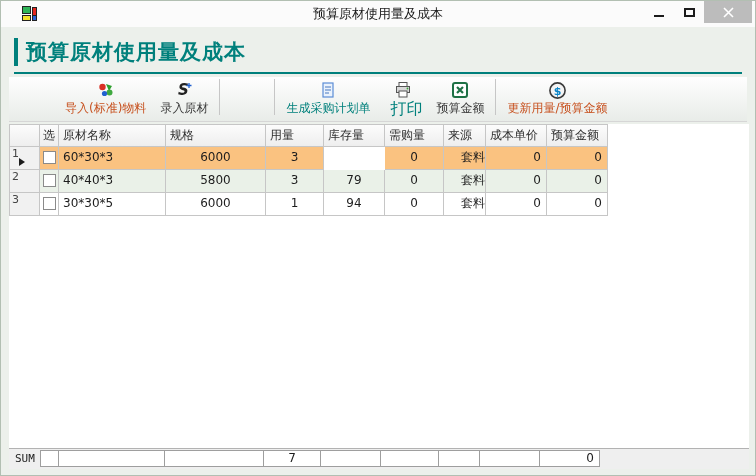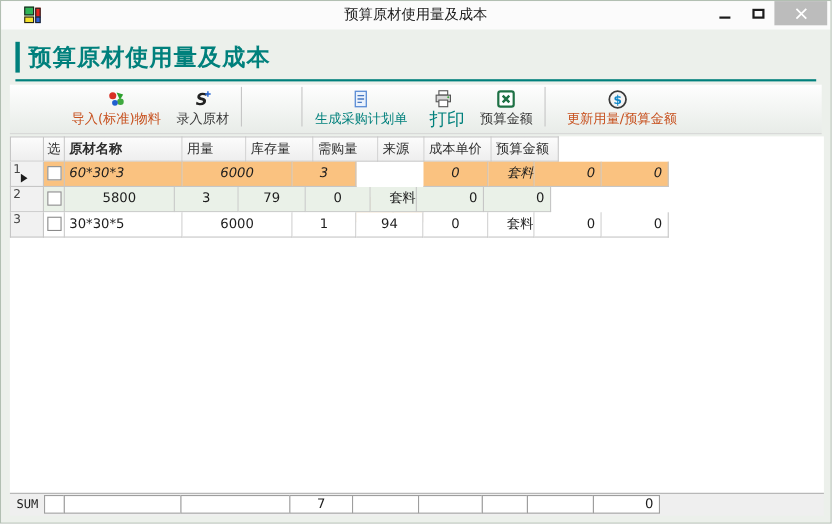--- a/index.html
+++ b/index.html
@@ -37,21 +37,21 @@
   .grid-area{position:absolute;top:97px;left:8px;width:740px;bottom:26px;background:#fff;}
   .grid-row{display:flex;height:23px;}
   .cell{box-sizing:border-box;height:23px;border-right:1px solid #C6C6C6;border-bottom:1px solid #C6C6C6;font-size:12px;line-height:21px;color:#1d1d1d;overflow:hidden;white-space:nowrap;}
   .gutter{background:#F1F1F1;border-left:1px solid #C6C6C6;position:relative;font-size:11px;color:#444;padding:1px 0 0 2px;line-height:11px;}
   .head .cell{background:linear-gradient(#FCFCFC,#EEEEEE);border-top:1px solid #C6C6C6;color:#2e2e2e;}
   .hred{color:#E60000;}
   .al{padding-left:4px;text-align:left;}
   .ac{text-align:center;}
   .ar{text-align:right;padding-right:5px;}
   .asrc{padding-left:3px;text-align:right;}
-  .row-orange .cell:not(.gutter){background:#FAC280;font-style:italic;}
+  .row-orange .cell:not(.gutter){background:#FAC280;}
   .row-green .cell:not(.gutter){background:#EAF1E8;}
   .row-white .cell:not(.gutter){background:#FFFFFF;}
   .cur-arrow{position:absolute;left:9px;top:11px;width:0;height:0;border-left:6px solid #1b1b1b;border-top:4px solid transparent;border-bottom:4px solid transparent;}
   .cbx{width:13px;height:13px;box-sizing:border-box;border:1px solid #8A8A8A;background:#fff;margin:4px auto 0 auto;}
   
   .footer{position:absolute;left:8px;bottom:6px;width:740px;height:20px;background:#EFEFEF;border-top:1px solid #B2B2B2;display:flex;box-sizing:content-box;}
   .sum-label{width:31px;font-family:"DejaVu Sans Mono","Liberation Mono",monospace;font-size:11px;line-height:19px;padding-left:6px;box-sizing:border-box;color:#1d1d1d;}
   .fcell{box-sizing:border-box;height:17px;margin-top:1px;background:#fff;border:1px solid #9E9E9E;margin-right:-1px;font-size:12px;line-height:15px;color:#1d1d1d;}
 </style>
 </head>
@@ -160,30 +160,31 @@
           <div class="tlabel" style="color: rgb(58, 58, 58);">预算金额</div>
         </div>
         <div class="tsep"></div>
         <div class="titem">
           <div class="ticon">
             <svg width="19" height="19" viewBox="0 0 19 19">
               <circle cx="9.5" cy="9.5" r="7.6" fill="#F4F4F4" stroke="#3a3a3a" stroke-width="1.6"></circle>
               <text x="9.5" y="13.5" text-anchor="middle" font-size="11" font-weight="bold" fill="#0B85C8">$</text>
             </svg>
           </div>
-          <div class="tlabel" style="color: rgb(199, 81, 31); margin-left: 8px;">更新用量/预算金额</div>
+          <div class="tlabel" style="color: rgb(199, 81, 31);">更新用量/预算金额</div>
         </div>
       </div>
 
     <div class="grid-area">
       <div id="grid">
           <div class="grid-row head">
             <div class="cell gutter" style="width: 31px;"></div>
             <div class="cell ac" style="width: 19px;">选</div>
-            <div class="cell al" style="width: 107px; font-weight: bold;">原材名称</div>
+            <div class="cell al" style="width: 107px;">原材名称</div>
+            <div class="cell al" style="width: 100px;">规格</div>
             <div class="cell al hred" style="width: 58px;">用量</div>
             <div class="cell al" style="width: 61px;">库存量</div>
             <div class="cell al" style="width: 59px;">需购量</div>
             <div class="cell al" style="width: 42px;">来源</div>
             <div class="cell al hred" style="width: 61px;">成本单价</div>
             <div class="cell al" style="width: 61px;">预算金额</div>
           </div>
           <div class="grid-row row-orange">
             <div class="cell gutter" style="width: 31px;">1<span class="cur-arrow"></span></div>
             <div class="cell" style="width: 19px;">
@@ -196,20 +197,21 @@
             <div class="cell ac" style="width: 59px;">0</div>
             <div class="cell asrc" style="width: 42px;">套料</div>
             <div class="cell ar" style="width: 61px;">0</div>
             <div class="cell ar" style="width: 61px;">0</div>
           </div>
           <div class="grid-row row-green">
             <div class="cell gutter" style="width: 31px;">2</div>
             <div class="cell" style="width: 19px;">
               <div class="cbx"></div>
             </div>
+            <div class="cell al" style="width: 107px;">40*40*3</div>
             <div class="cell ac" style="width: 100px;">5800</div>
             <div class="cell ac" style="width: 58px;">3</div>
             <div class="cell ac" style="width: 61px;">79</div>
             <div class="cell ac" style="width: 59px;">0</div>
             <div class="cell asrc" style="width: 42px;">套料</div>
             <div class="cell ar" style="width: 61px;">0</div>
             <div class="cell ar" style="width: 61px;">0</div>
           </div>
           <div class="grid-row row-white">
             <div class="cell gutter" style="width: 31px;">3</div>

